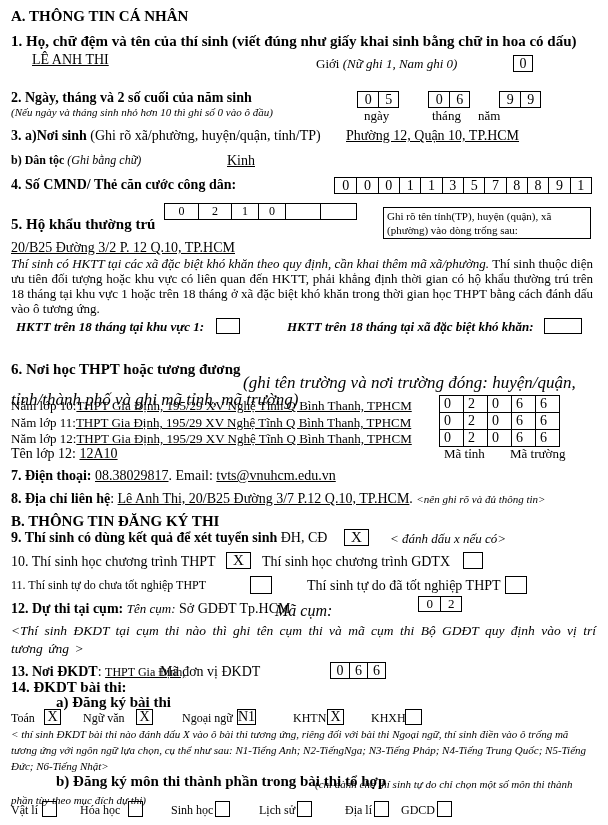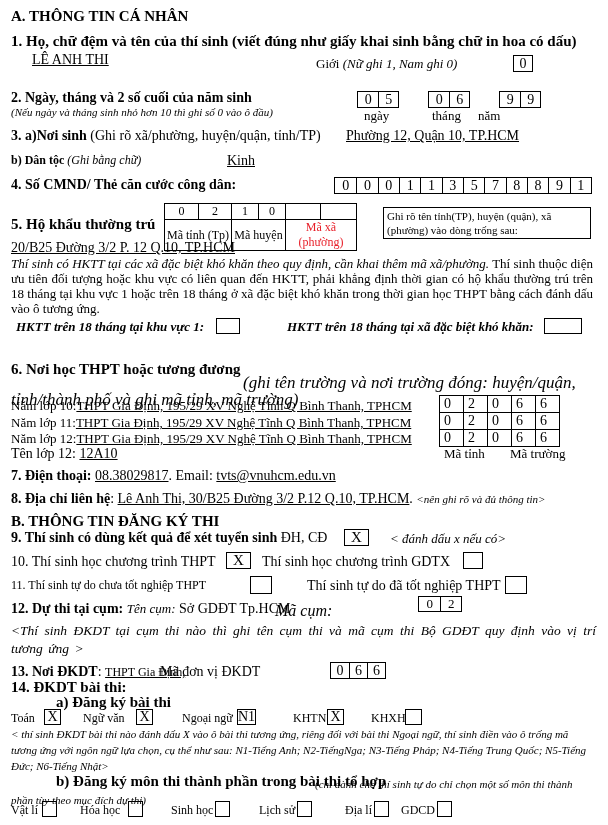--- a/index.html
+++ b/index.html
@@ -86,25 +86,20 @@
 <table class="hk" style="left:164px;top:203px;">
   <tbody>
       <tr>
     <td style="width:34px;">0</td>
     <td style="width:33px;">2</td>
     <td style="width:27px;">1</td>
     <td style="width:27px;">0</td>
     <td style="width:35px;"></td>
     <td style="width:36px;"></td>
   </tr>
-  <tr>
-    <td colspan="2">Mã tỉnh (Tp)</td>
-    <td colspan="2">Mã huyện</td>
-    <td colspan="2" class="red">Mã xã (phường)</td>
-  </tr>
 </tbody>
   </table>
 <div class="abs" style="left:383px;top:207px;width:208px;height:32px;border:1px solid #000;font-size:11px;line-height:14px;white-space:normal;padding:1px 3px;">Ghi rõ tên tỉnh(TP), huyện (quận), xã (phường) vào dòng trống sau:</div>
 <div class="abs u" style="left:11px;top:240px;font-size:14px;">20/B25 Đường 3/2 P. 12 Q.10, TP.HCM</div>
 <div class="para" style="left:11px;top:256px;width:582px;">
   <span class="i">Thí sinh có HKTT tại các xã đặc biệt khó khăn theo quy định, cần khai thêm mã xã/phường.</span><span> Thí sinh thuộc diện ưu tiên đối tượng hoặc khu vực có liên quan đến HKTT, phải khẳng định thời gian có hộ khẩu thường trú trên 18 tháng tại khu vực 1 hoặc trên 18 tháng ở xã đặc biệt khó khăn trong thời gian học THPT bằng cách đánh dấu vào ô tương ứng.</span>
 </div>
 <div class="abs b i" style="left:16px;top:319px;font-size:13px;">HKTT trên 18 tháng tại khu vực 1:</div>
 <div class="box" style="left:216px;top:318px;width:24px;height:16px;"></div>
 <div class="abs b i" style="left:287px;top:319px;font-size:13px;">HKTT trên 18 tháng tại xã đặc biệt khó khăn:</div>
@@ -158,21 +153,21 @@
 <div class="abs" style="left:510px;top:446px;font-size:13px;">Mã trường</div>
 
 <div class="abs" style="left:11px;top:468px;font-size:14px;">
   <span class="b">7. Điện thoại:</span>
   <span class="u">08.38029817</span><span>. Email:</span>
   <span class="u">tvts@vnuhcm.edu.vn</span>
 </div>
 
 <div class="abs" style="left:11px;top:491px;font-size:14px;">
   <span class="b">8. Địa chỉ liên hệ</span>:
-  <span class="u">Lê Anh Thi, 30/B25 Đường 3/2 P.12 Q.10, TP.HCM</span>.
+  <span class="u">Lê Anh Thi, 20/B25 Đường 3/7 P.12 Q.10, TP.HCM</span>.
   <span class="i xs">&lt;nên ghi rõ và đủ thông tin&gt;</span>
 </div>
 
 <div class="abs h" style="left:11px;top:513px;">B. THÔNG TIN ĐĂNG KÝ THI</div>
 
 <div class="abs" style="left:11px;top:530px;font-size:14px;">
   <span class="b">9. Thí sinh có dùng kết quả để xét tuyển sinh</span>
   <span>ĐH, CĐ</span>
 </div>
 <div class="box" style="left:344px;top:529px;width:25px;height:17px;line-height:15px;font-size:15px;">X</div>

